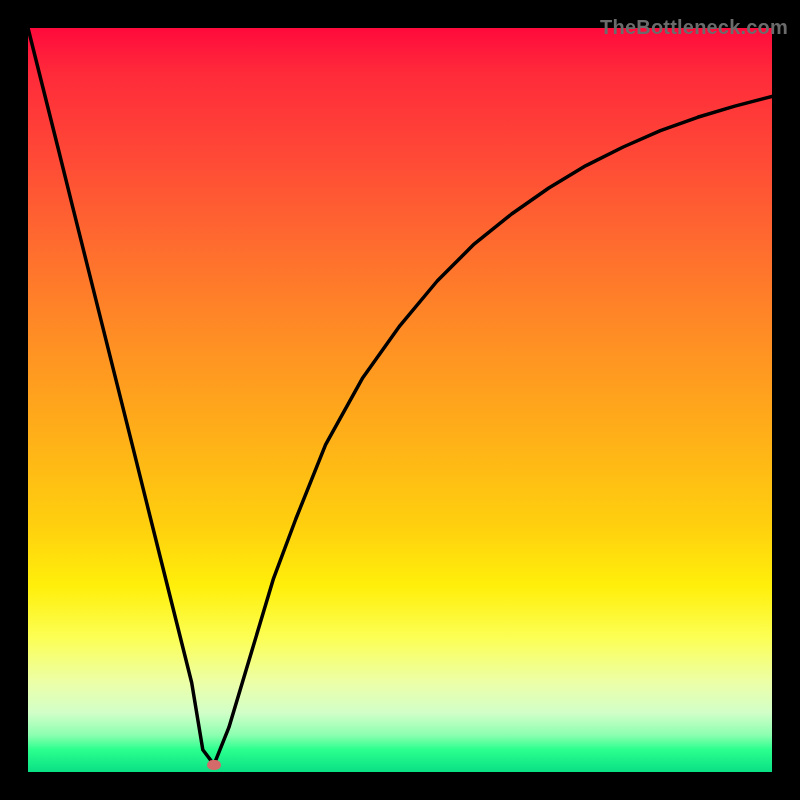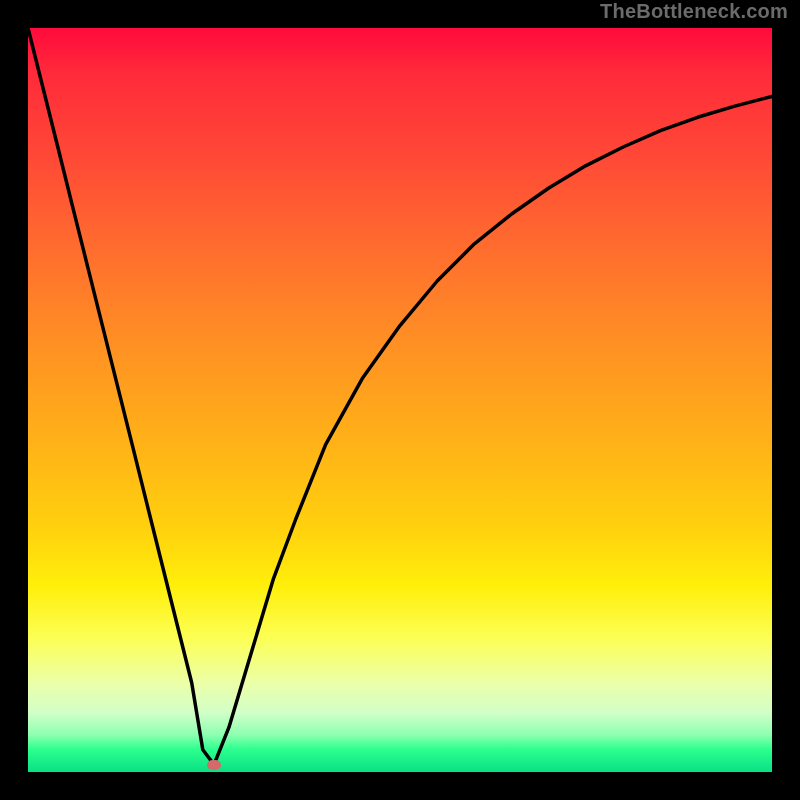--- a/index.html
+++ b/index.html
@@ -37,21 +37,21 @@
       #fcff55 82%,
       #ecffa8 88%,
       #d2ffc8 92%,
       #8dffb0 95%,
       #2bff8e 97%,
       #09e084 100%
     );
   }
   .watermark {
     position: absolute;
-    top: 0;
+    top: 16px;
     right: 12px;
     color: #6b6b6b;
     font-size: 20px;
     font-weight: 600;
     letter-spacing: 0.2px;
     pointer-events: none;
     margin-left: 6px;
   }
   svg.curve {
     position: absolute;

